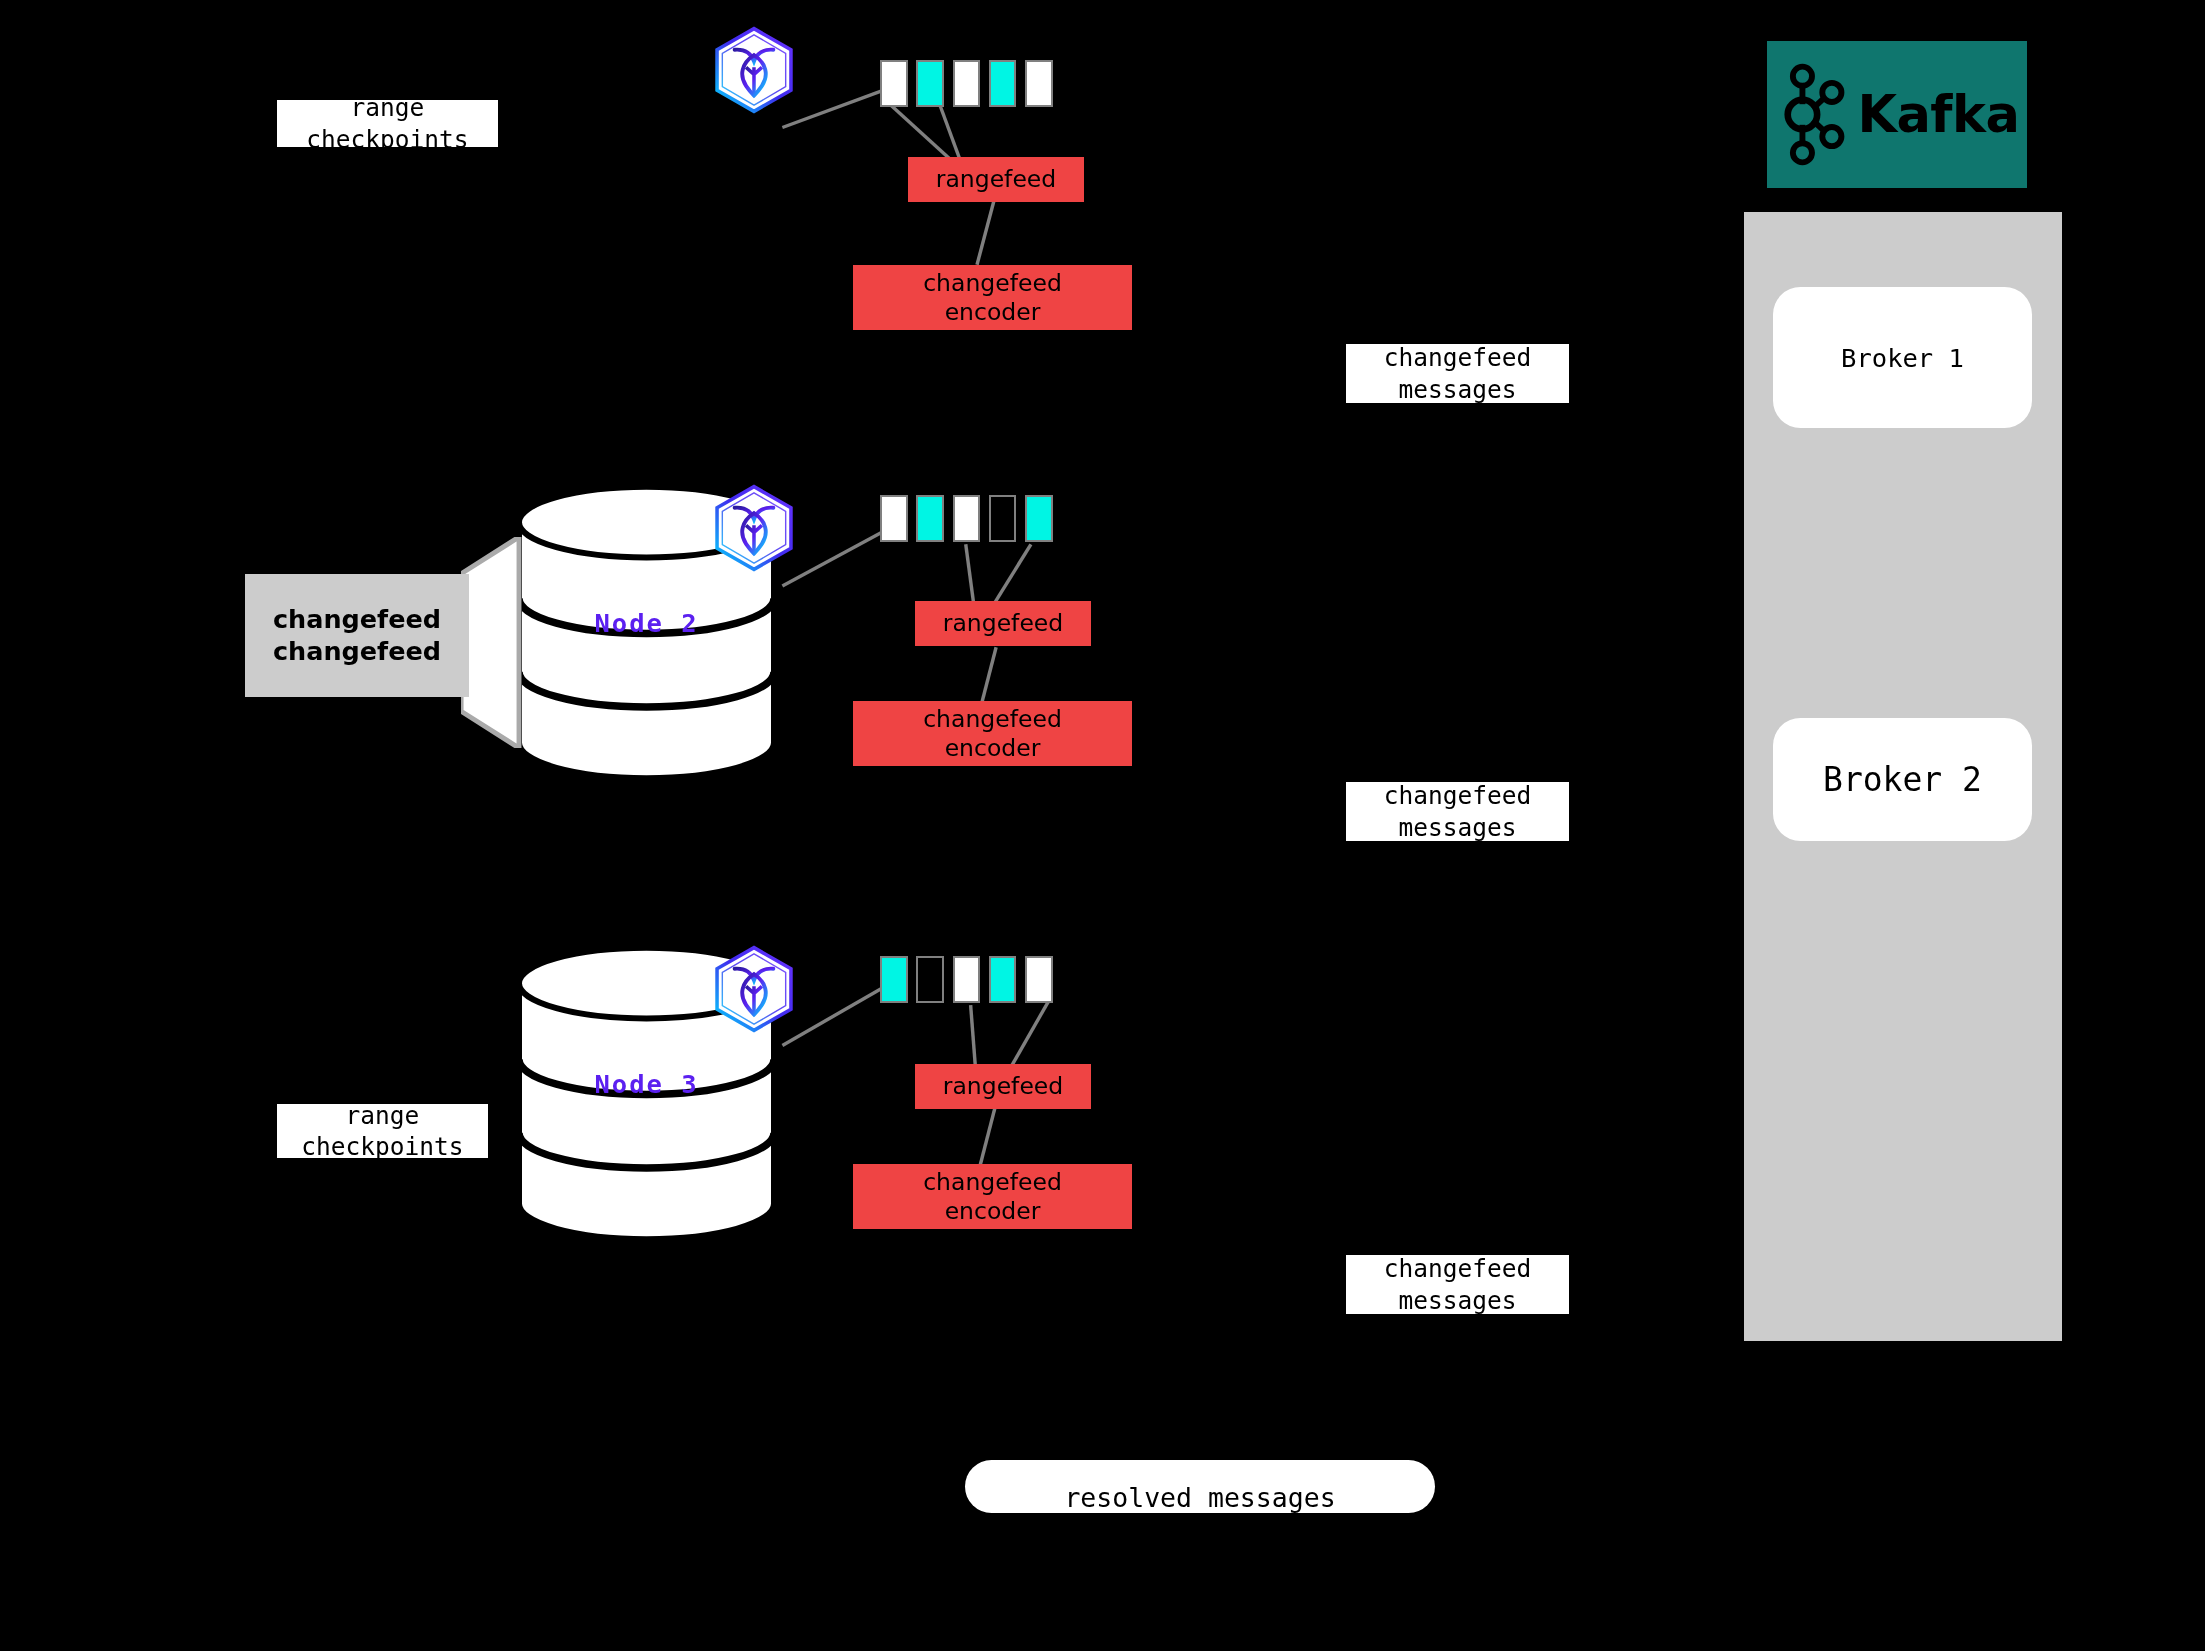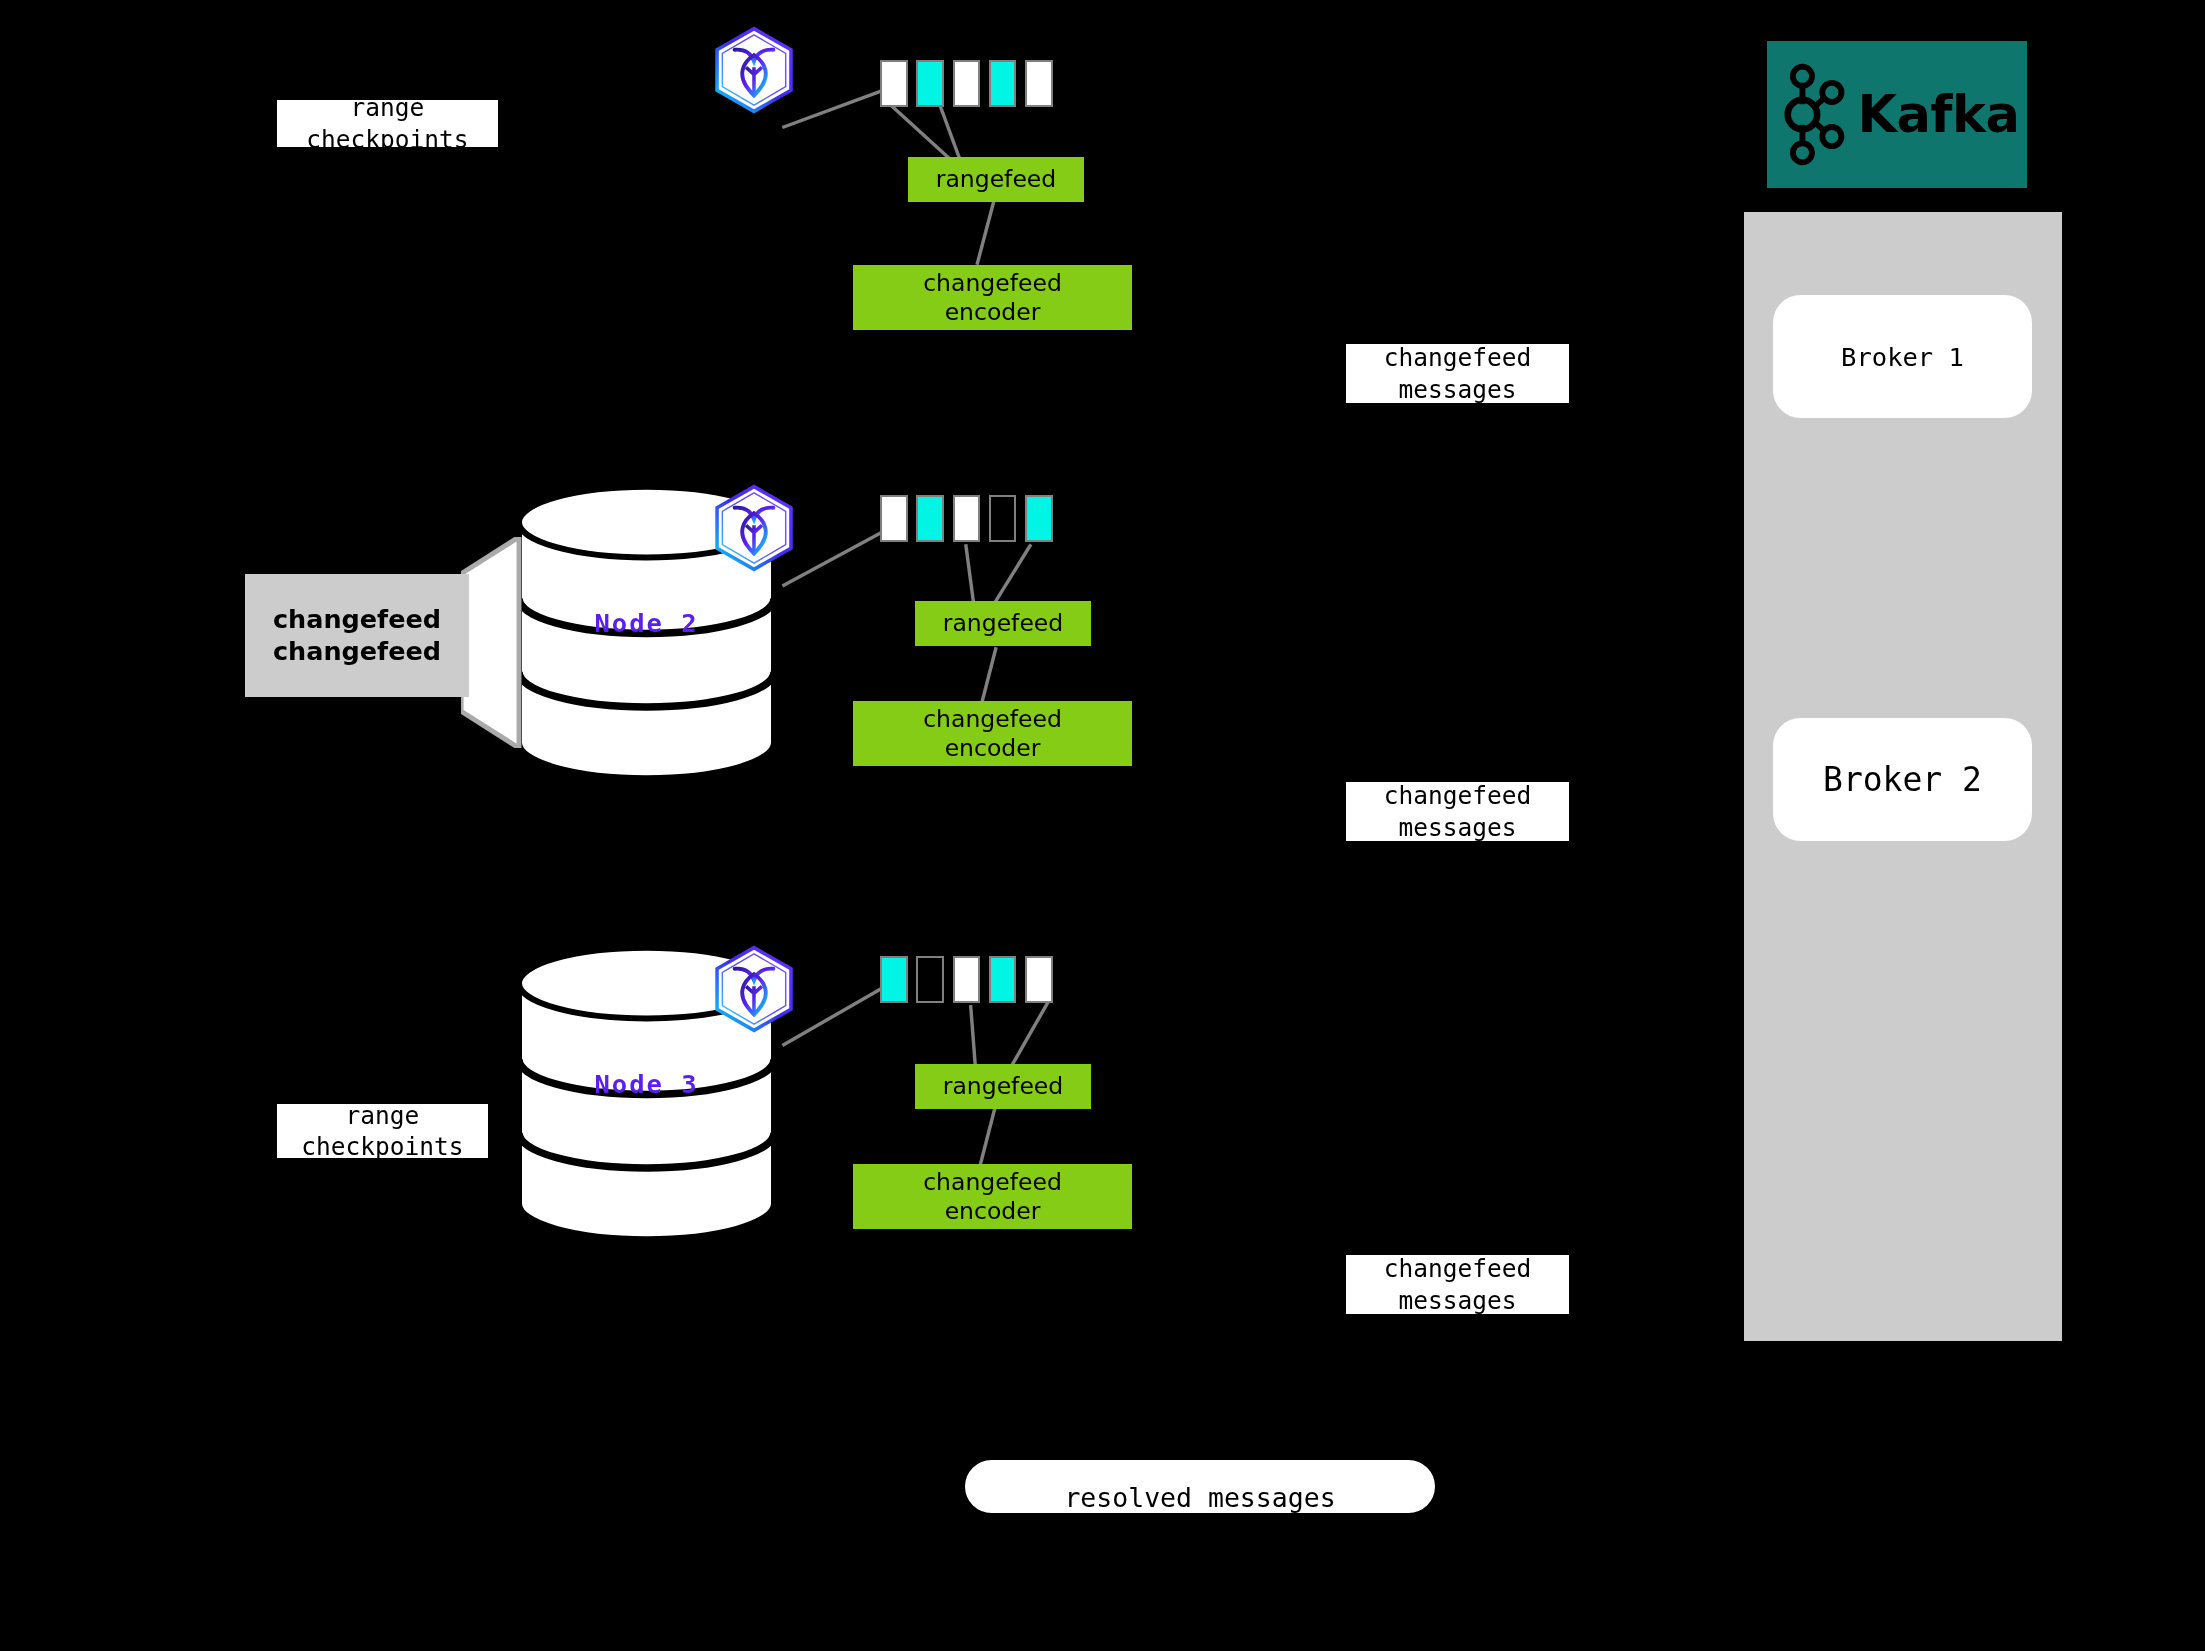--- a/index.html
+++ b/index.html
@@ -19,21 +19,21 @@
     display:flex;flex-direction:column;align-items:center;justify-content:center;
     font-family:"DejaVu Sans Mono", monospace;
     line-height:1.28;
     overflow:hidden;
     white-space:nowrap;
   }
   .wlabel span{display:block;}
 
   
   .graybox{
-    background:#84cc16;color:#000;
+    background:#ef4444;color:#000;
     display:flex;flex-direction:column;align-items:center;justify-content:center;
     font-family:"DejaVu Sans", sans-serif;
     line-height:1.22;
     white-space:nowrap;
   }
 
   
   .cyl{position:absolute;}
   .cyl svg{display:block;}
   .nodelabel{
@@ -295,21 +295,21 @@
       <circle cx="37" cy="70" r="20" fill="none" stroke="#000" stroke-width="9"></circle>
       <circle cx="37" cy="18" r="13" fill="none" stroke="#000" stroke-width="8"></circle>
       <circle cx="37" cy="122" r="13" fill="none" stroke="#000" stroke-width="8"></circle>
       <circle cx="77" cy="40" r="13" fill="none" stroke="#000" stroke-width="8"></circle>
       <circle cx="77" cy="100" r="13" fill="none" stroke="#000" stroke-width="8"></circle>
     </svg>
     <span class="kafkaword" style="font-size:51px;">Kafka</span>
   </div>
 
   <div class="brokerpanel abs" style="left:1744px;top:212px;width:318px;height:1129px;">
-    <div class="broker" style="left:29px;top:83px;width:259px;height:123px;font-size:25.5px;">
+    <div class="broker" style="left:29px;top:75px;width:259px;height:141px;font-size:25.5px;">
       <span>Broker 1</span>
     </div>
     <div class="broker" style="left:29px;top:506px;width:259px;height:123px;font-size:33px;">
       <span>Broker 2</span>
     </div>
   </div>
 
   <div class="pill" style="left:965px;top:1460px;width:470px;height:53px;font-size:26.5px;align-items:flex-end;">
     <span>resolved messages</span>
   </div>

